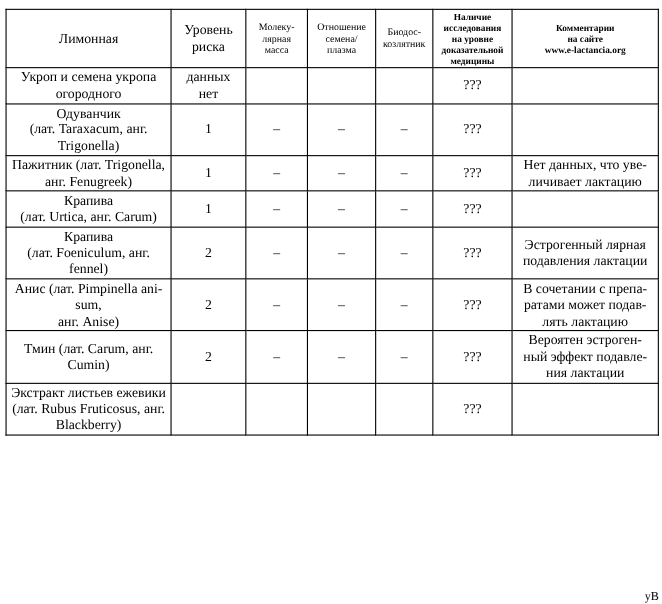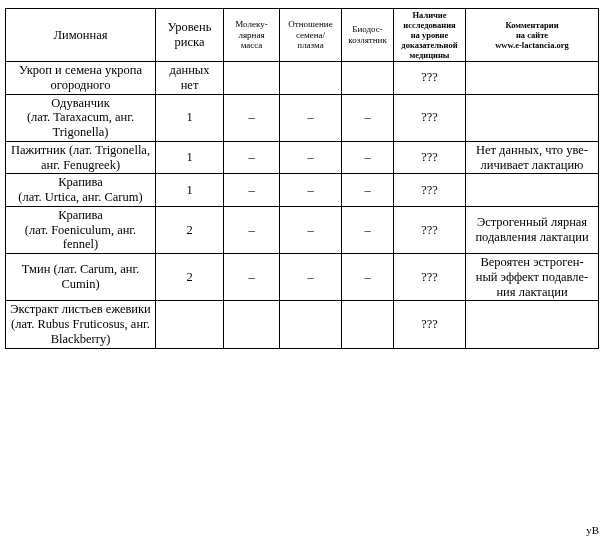--- a/index.html
+++ b/index.html
@@ -35,21 +35,21 @@
     overflow: hidden;
   }
   th.h-lg  { font-size: 12.5px; font-weight: normal; }
   th.h-sm  { font-size: 9px;    font-weight: normal; }
   th.h-xs  { font-size: 8.5px;  font-weight: bold; }
   td.c-main { font-size: 12.5px; }
   td.c-sm   { font-size: 12.5px; }
   .corner-text {
     position: absolute;
     right: 3px;
-    bottom: 13px;
+    bottom: 1px;
     font-size: 11px;
     font-family: "Liberation Serif", serif;
   }
 </style>
 </head>
 <body>
 
 <div class="page">
   <table class="substances">
     <colgroup>
@@ -133,20 +133,33 @@
 fennel)</td>
           <td class="c-sm">2</td>
           <td class="c-sm">–</td>
           <td class="c-sm">–</td>
           <td class="c-sm">–</td>
           <td class="c-sm">???</td>
           <td class="c-main">Эстрогенный лярная
 подавления лактации</td>
         </tr>
         <tr>
+          <td class="c-main">Анис (лат. Pimpinella ani-
+sum,
+анг. Anise)</td>
+          <td class="c-sm">2</td>
+          <td class="c-sm">–</td>
+          <td class="c-sm">–</td>
+          <td class="c-sm">–</td>
+          <td class="c-sm">???</td>
+          <td class="c-main">В сочетании с препа-
+ратами может подав-
+лять лактацию</td>
+        </tr>
+        <tr>
           <td class="c-main">Тмин (лат. Carum, анг.
 Cumin)</td>
           <td class="c-sm">2</td>
           <td class="c-sm">–</td>
           <td class="c-sm">–</td>
           <td class="c-sm">–</td>
           <td class="c-sm">???</td>
           <td class="c-main">Вероятен эстроген-
 ный эффект подавле-
 ния лактации</td>

